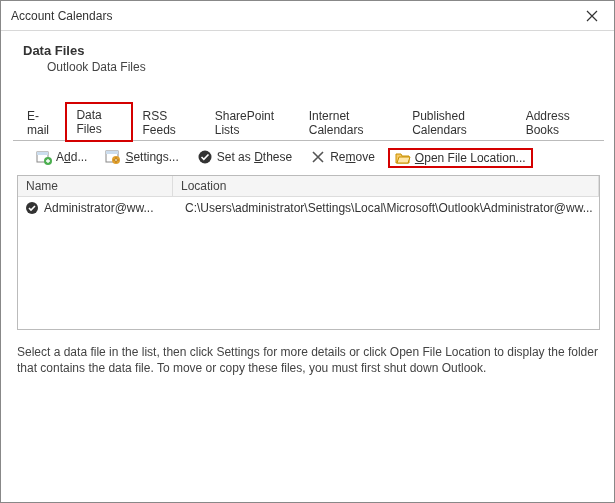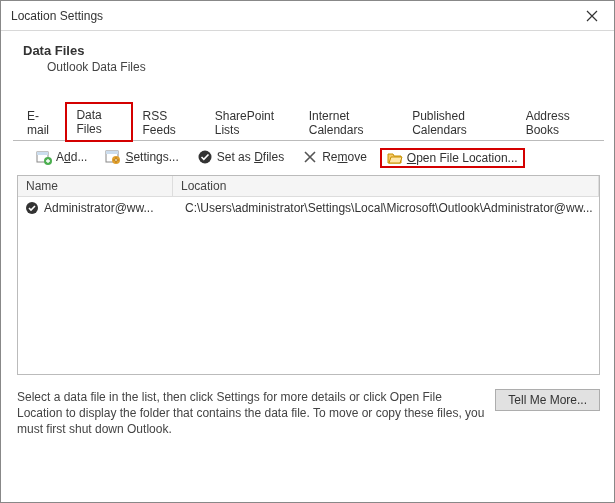--- a/index.html
+++ b/index.html
@@ -76,21 +76,21 @@
   .tbtn .u { text-decoration: underline; }
   .tbtn.highlight {
     border: 2px solid #d40000;
     padding: 0 5px;
     margin-left: 2px;
   }
   .icon { display: inline-flex; width: 16px; height: 16px; }
   .listpane {
     margin: 2px 16px 0 16px;
     border: 1px solid #bbb;
-    height: 200px;
+    height: 155px;
     background: #fff;
   }
   .listhead {
     display: flex;
     background: #f5f5f5;
     border-bottom: 1px solid #ddd;
   }
   .listhead .col {
     padding: 3px 8px;
     border-right: 1px solid #ddd;
@@ -104,20 +104,21 @@
     padding: 3px 4px;
   }
   .listrow .cell { white-space: nowrap; overflow: hidden; text-overflow: ellipsis; }
   .cell-name { width: 155px; display: flex; align-items: center; gap: 4px; padding-left:2px;}
   .cell-loc { flex: 1; color: #333; padding-left:8px;}
   .bottom {
     display: flex;
     align-items: flex-start;
     gap: 10px;
     margin: 14px 16px 0 16px;
+    flex-direction: column;
   }
   .bottom .desc { flex: 1; color: #444; line-height: 1.35; }
   .btn {
     background: #e1e1e1;
     border: 1px solid #adadad;
     padding: 3px 12px;
     color: #333;
     min-width: 80px;
     text-align: center;
   }
@@ -126,21 +127,21 @@
     bottom: 12px;
     right: 18px;
   }
   .container { position: relative; width: 615px; height: 503px; }
 </style>
 </head>
 <body>
 <div class="container">
 
 <div class="titlebar">
-  <span class="title">Location Settings</span>
+  <span class="title">Account Calendars</span>
   <div class="close">
     <span class="icon">
       <svg viewBox="0 0 16 16">
             <path d="M3 3 L13 13 M13 3 L3 13" stroke="currentColor" stroke-width="1.2" fill="none"></path>
           </svg>
     </span>
   </div>
 </div>
 
 <div class="header">
@@ -182,21 +183,21 @@
     </span>
     <span><span class="u">S</span><span>ettings...</span></span>
   </div>
   <div class="tbtn">
     <span class="icon">
       <svg viewBox="0 0 16 16">
             <circle cx="8" cy="8" r="6.5" fill="#333"></circle>
             <path d="M4.5 8l2.3 2.3L11.5 5.5" stroke="#fff" stroke-width="1.6" fill="none"></path>
           </svg>
     </span>
-    <span><span>Set as </span><span class="u">D</span><span>files</span></span>
+    <span><span>Set as </span><span class="u">D</span><span>these</span></span>
   </div>
   <div class="tbtn">
     <span class="icon">
       <svg viewBox="0 0 16 16">
             <path d="M3 3L13 13M13 3L3 13" stroke="#555" stroke-width="1.6"></path>
           </svg>
     </span>
     <span><span>Re</span><span class="u">m</span><span>ove</span></span>
   </div>
   <div class="tbtn highlight">
@@ -224,17 +225,16 @@
             </svg>
       </span>
       <span>Administrator@ww...</span>
     </div>
     <div class="cell cell-loc">C:\Users\administrator\Settings\Local\Microsoft\Outlook\Administrator@ww...</div>
   </div>
 </div>
 
 <div class="bottom">
   <div class="desc">Select a data file in the list, then click Settings for more details or click Open File Location to display the folder that contains the data file. To move or copy these files, you must first shut down Outlook.</div>
-  <div class="btn"><span>Tell Me More...</span></div>
 </div>
 
 
 </div>
 
 </body></html>

